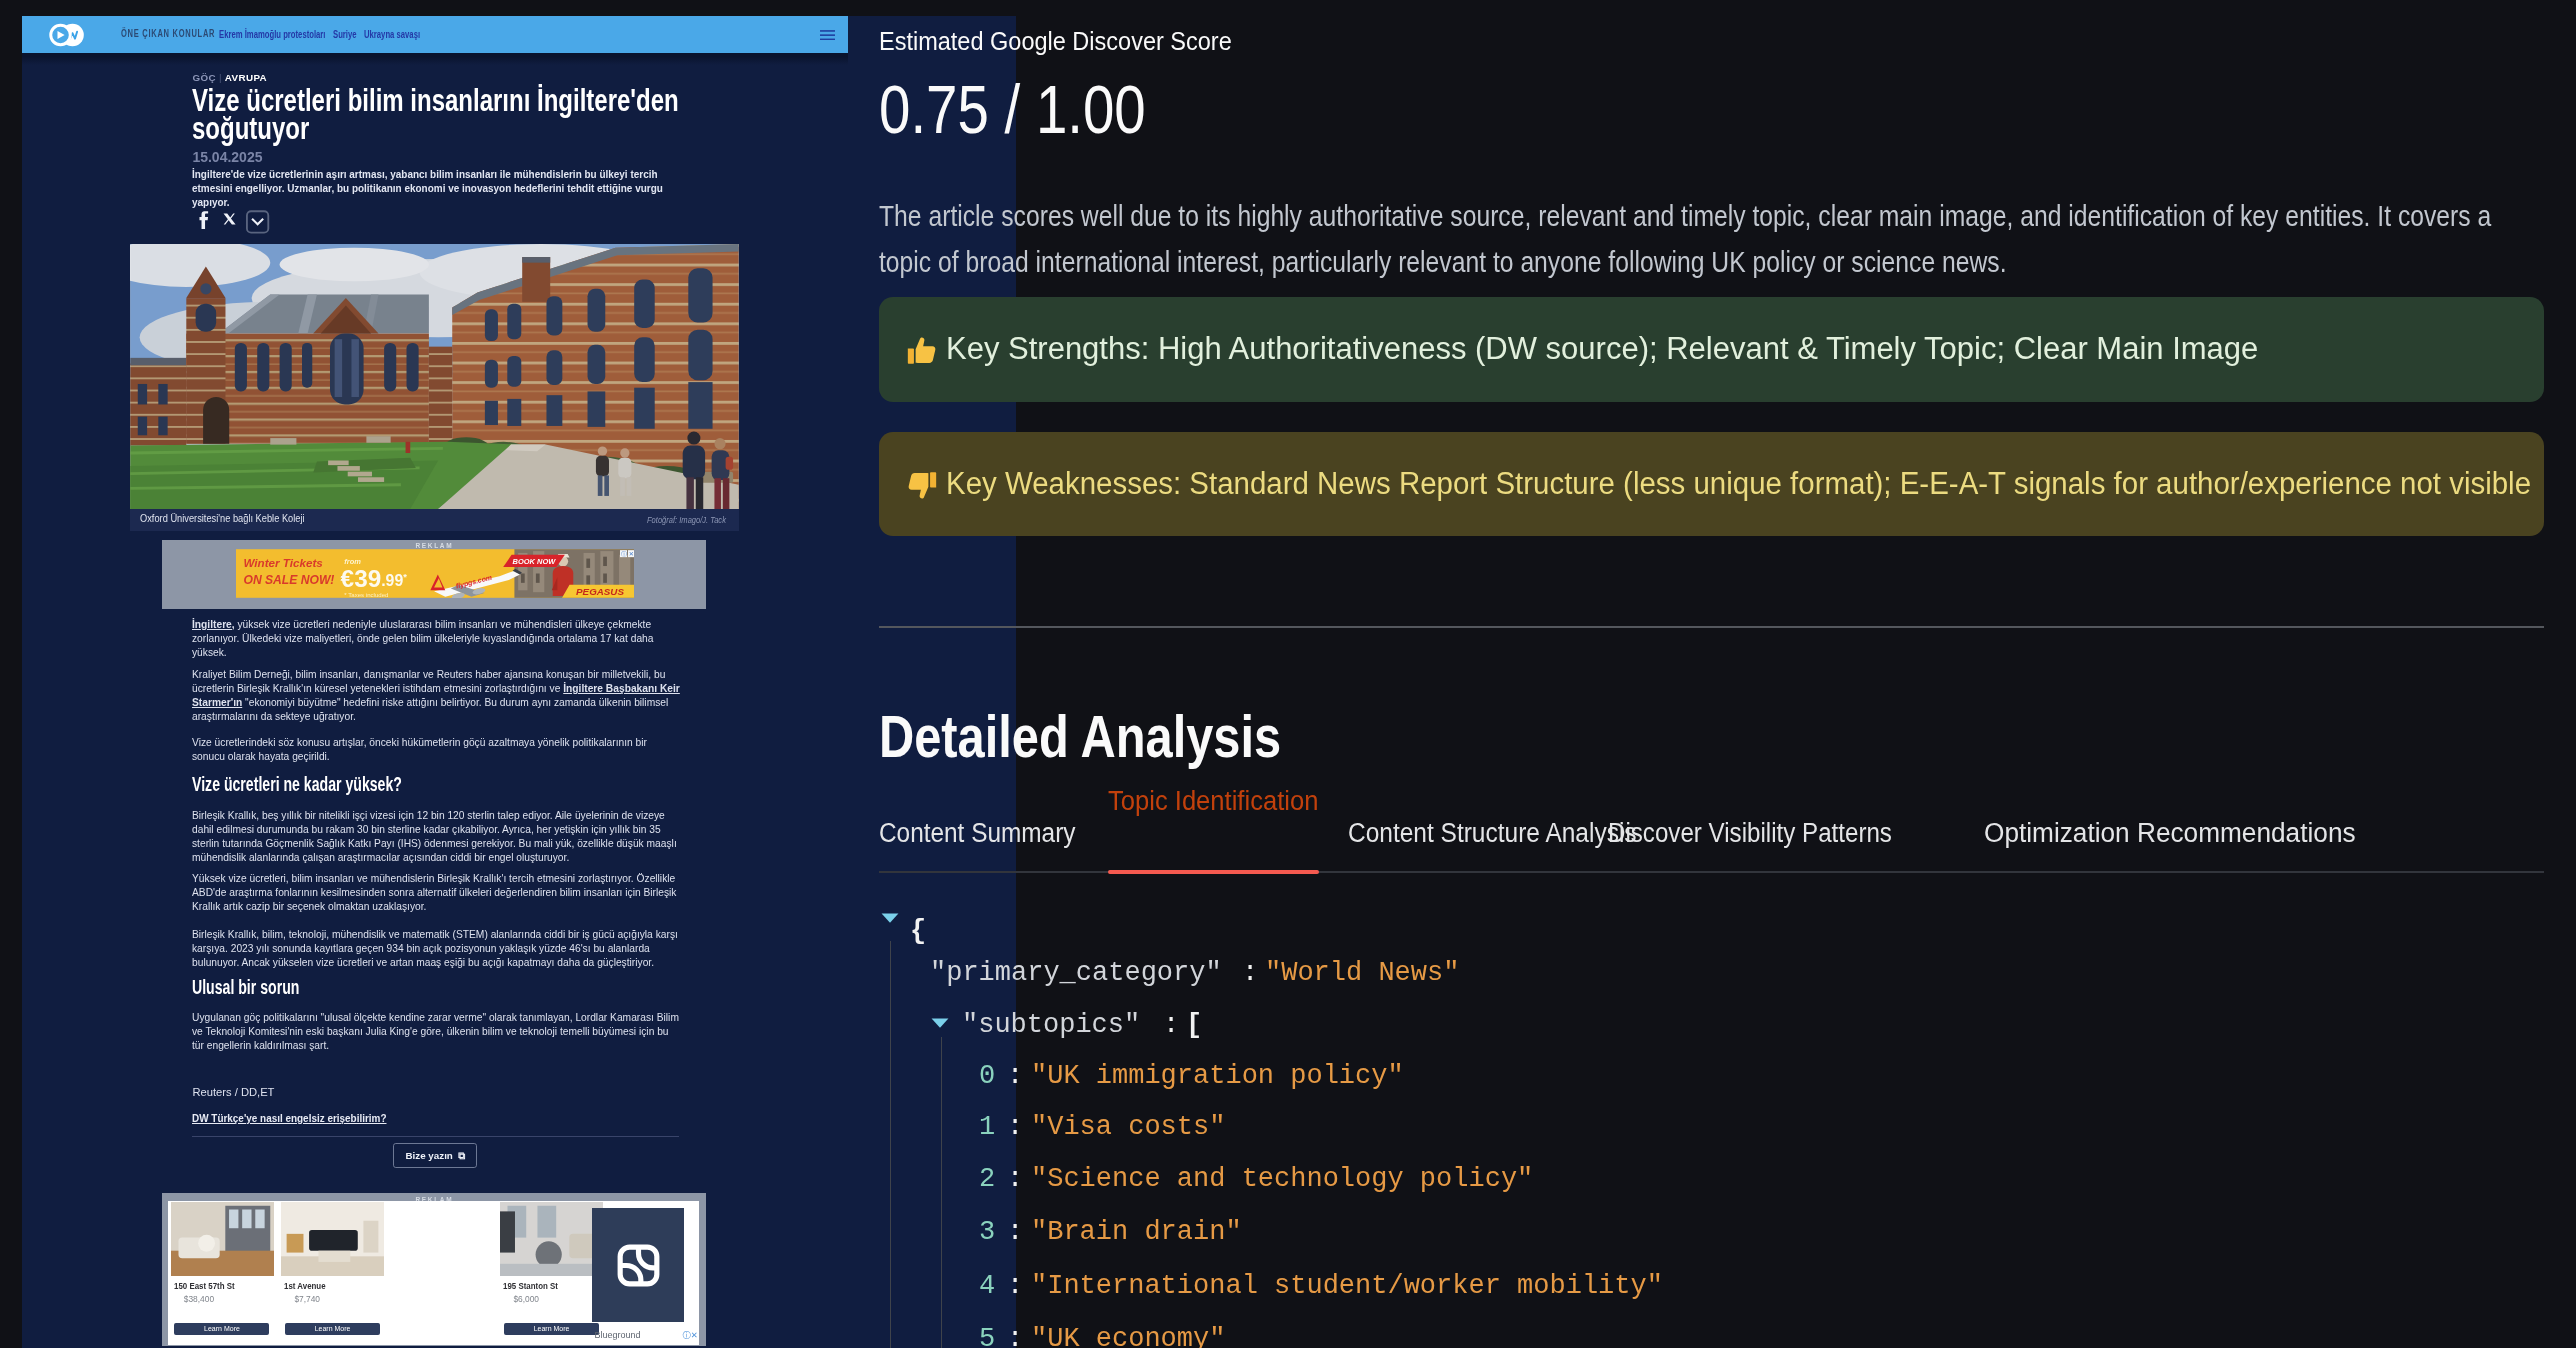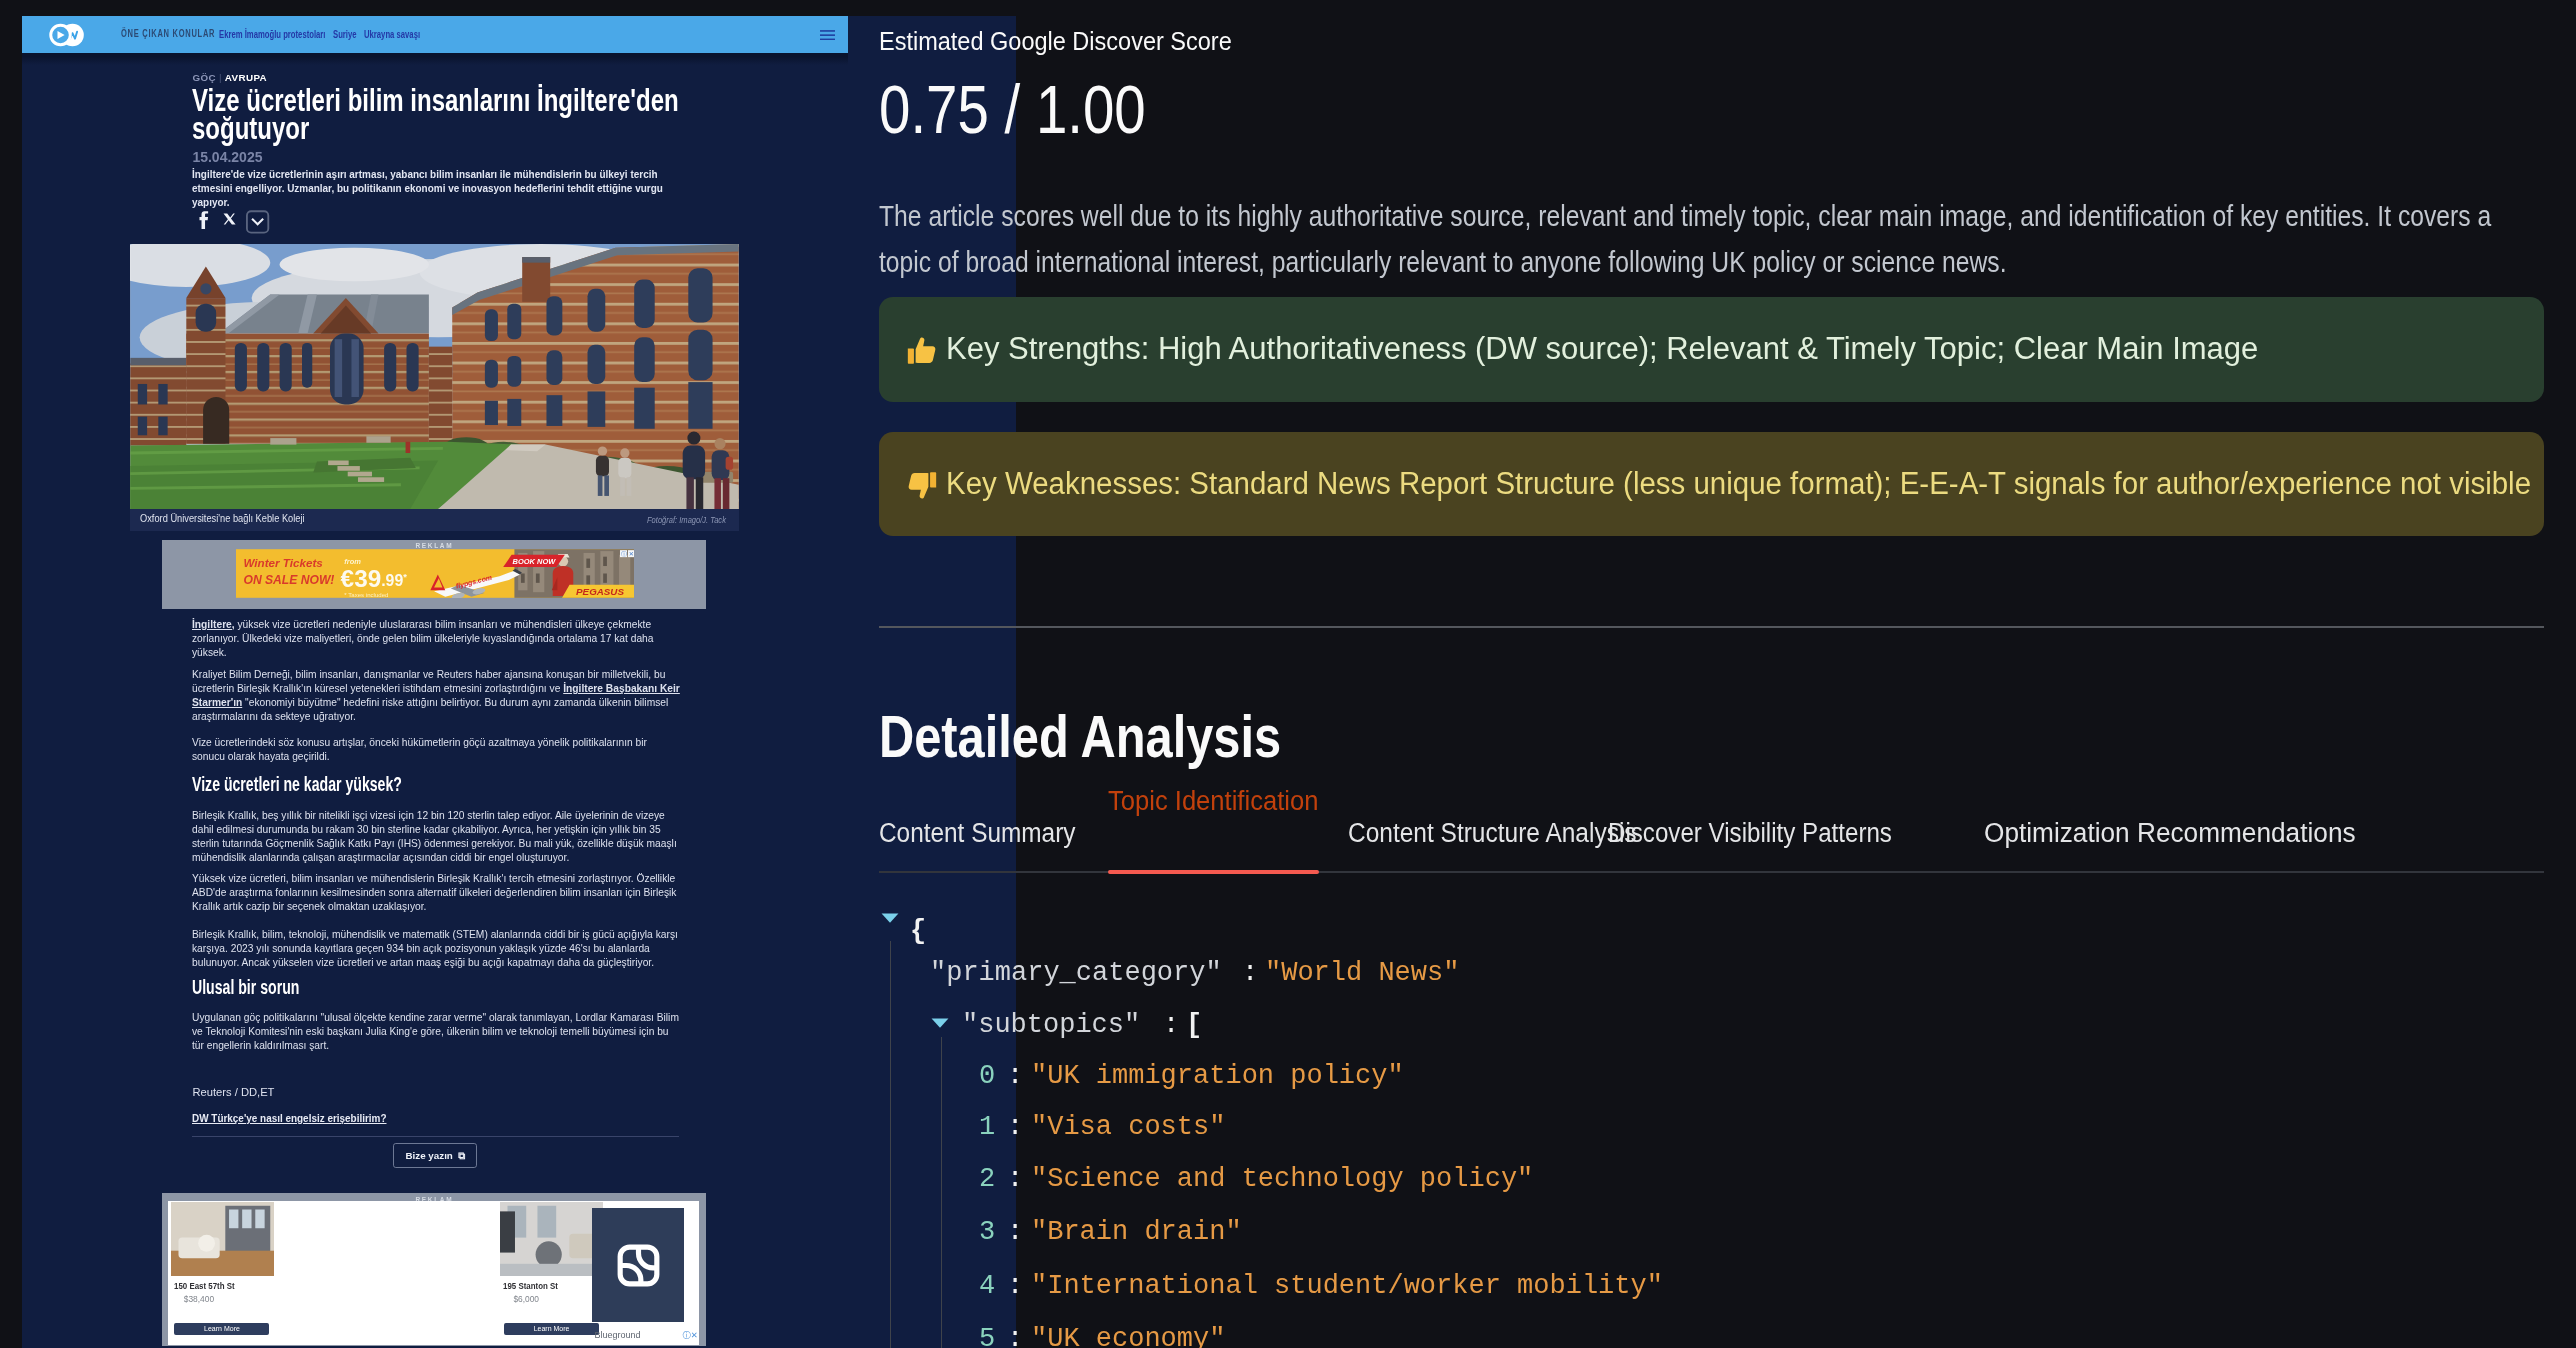--- a/index.html
+++ b/index.html
@@ -308,20 +308,33 @@
           <rect x="76" y="8" width="10" height="20" fill="#c8d4de"></rect>
           <rect x="90" y="8" width="10" height="20" fill="#c8d4de"></rect>
           <rect x="0" y="52" width="110" height="27" fill="#b0804f"></rect>
           <rect x="8" y="38" width="44" height="22" rx="4" fill="#e8e4dc"></rect>
           <circle cx="38" cy="44" r="9" fill="#f2efe8"></circle>
         </svg>
       <div class="cardt">150 East 57th St</div>
         <div class="cardp">$38,400</div>
         <div class="cardb">Learn More</div>
     </div>
+    <div class="card" style="left:119px; top:9.3px;">
+      <svg class="abs" width="103" height="74" viewBox="0 0 110 79">
+          <rect width="110" height="79" fill="#efeae2"></rect>
+          <rect x="0" y="58" width="110" height="21" fill="#d9cfbe"></rect>
+          <rect x="30" y="30" width="52" height="22" rx="3" fill="#20242b"></rect>
+          <rect x="6" y="34" width="18" height="20" fill="#c89a55"></rect>
+          <rect x="40" y="52" width="34" height="12" fill="#e4ddd0"></rect>
+          <rect x="88" y="20" width="16" height="34" fill="#dcd4c6"></rect>
+        </svg>
+      <div class="cardt">1st Avenue</div>
+        <div class="cardp">$7,740</div>
+        <div class="cardb">Learn More</div>
+    </div>
     <div class="card" style="left:338px; top:9.3px;">
       <svg class="abs" width="103" height="74" viewBox="0 0 110 79">
           <rect width="110" height="79" fill="#d6d4d2"></rect>
           <rect x="8" y="4" width="20" height="34" fill="#aab4bc"></rect>
           <rect x="40" y="4" width="20" height="34" fill="#aab4bc"></rect>
           <rect x="0" y="10" width="16" height="44" fill="#3a3e44"></rect>
           <circle cx="52" cy="56" r="14" fill="#6e7278"></circle>
           <rect x="74" y="34" width="36" height="26" rx="4" fill="#cfc9bd"></rect>
           <rect x="0" y="66" width="110" height="13" fill="#babec2"></rect>
         </svg>

